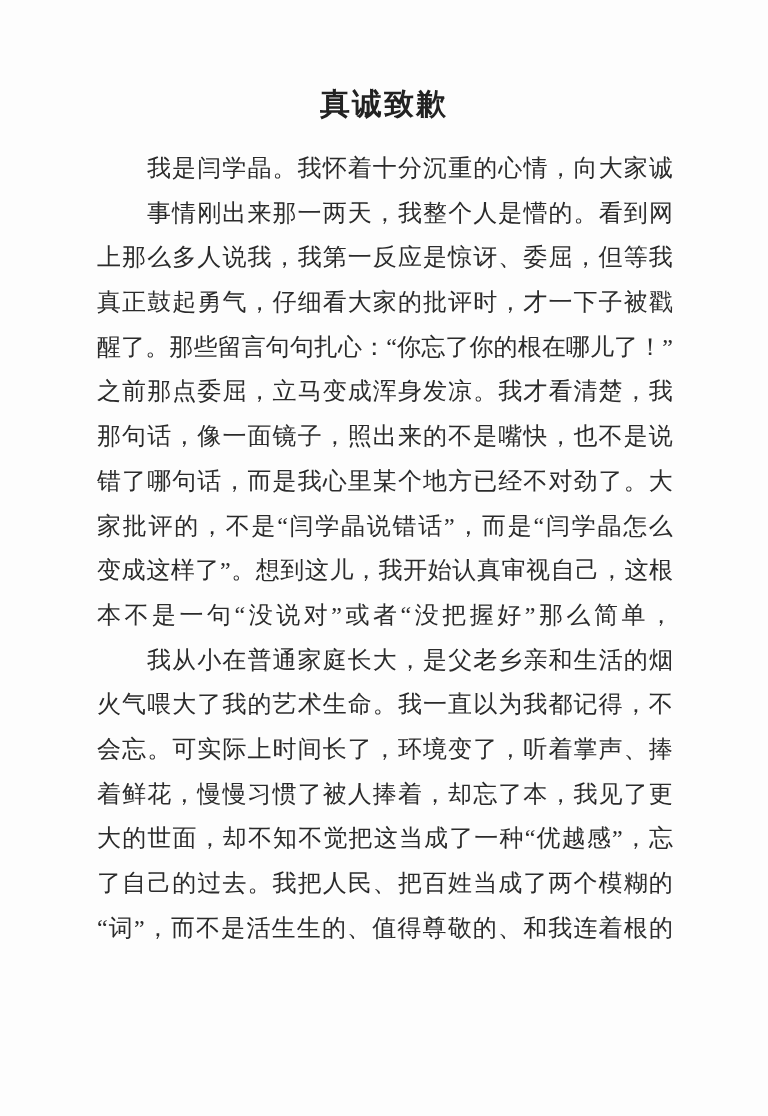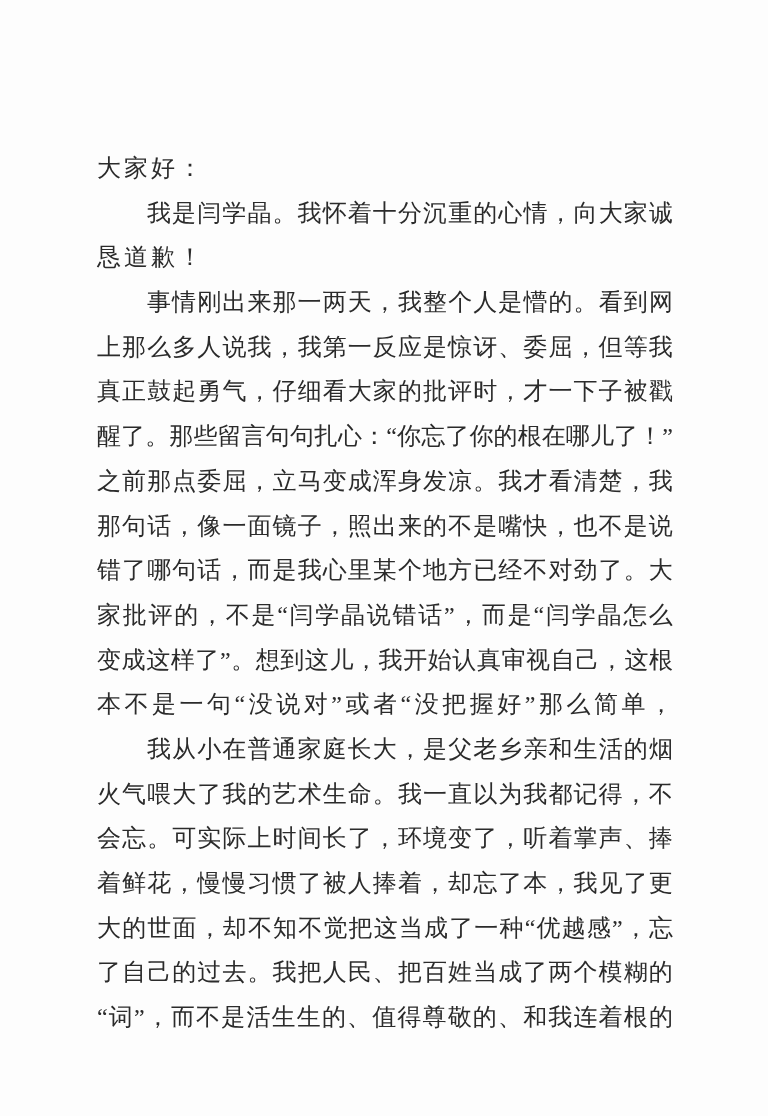--- a/index.html
+++ b/index.html
@@ -61,22 +61,22 @@
     padding-left: 50px;
   }
   .line.indent.fill {
     width: 526px;
   }
 </style>
 </head>
 <body>
 
 <div class="page">
+  <div class="doc-title">真诚致歉</div>
   <div class="doc-body">
-      <div class="line">大家好：</div>
       <div class="line fill indent">
         <span>我</span>
         <span>是</span>
         <span>闫</span>
         <span>学</span>
         <span>晶</span>
         <span>。</span>
         <span>我</span>
         <span>怀</span>
         <span>着</span>
@@ -86,21 +86,20 @@
         <span>重</span>
         <span>的</span>
         <span>心</span>
         <span>情</span>
         <span>，</span>
         <span>向</span>
         <span>大</span>
         <span>家</span>
         <span>诚</span>
       </div>
-      <div class="line">恳道歉！</div>
       <div class="line fill indent">
         <span>事</span>
         <span>情</span>
         <span>刚</span>
         <span>出</span>
         <span>来</span>
         <span>那</span>
         <span>一</span>
         <span>两</span>
         <span>天</span>

